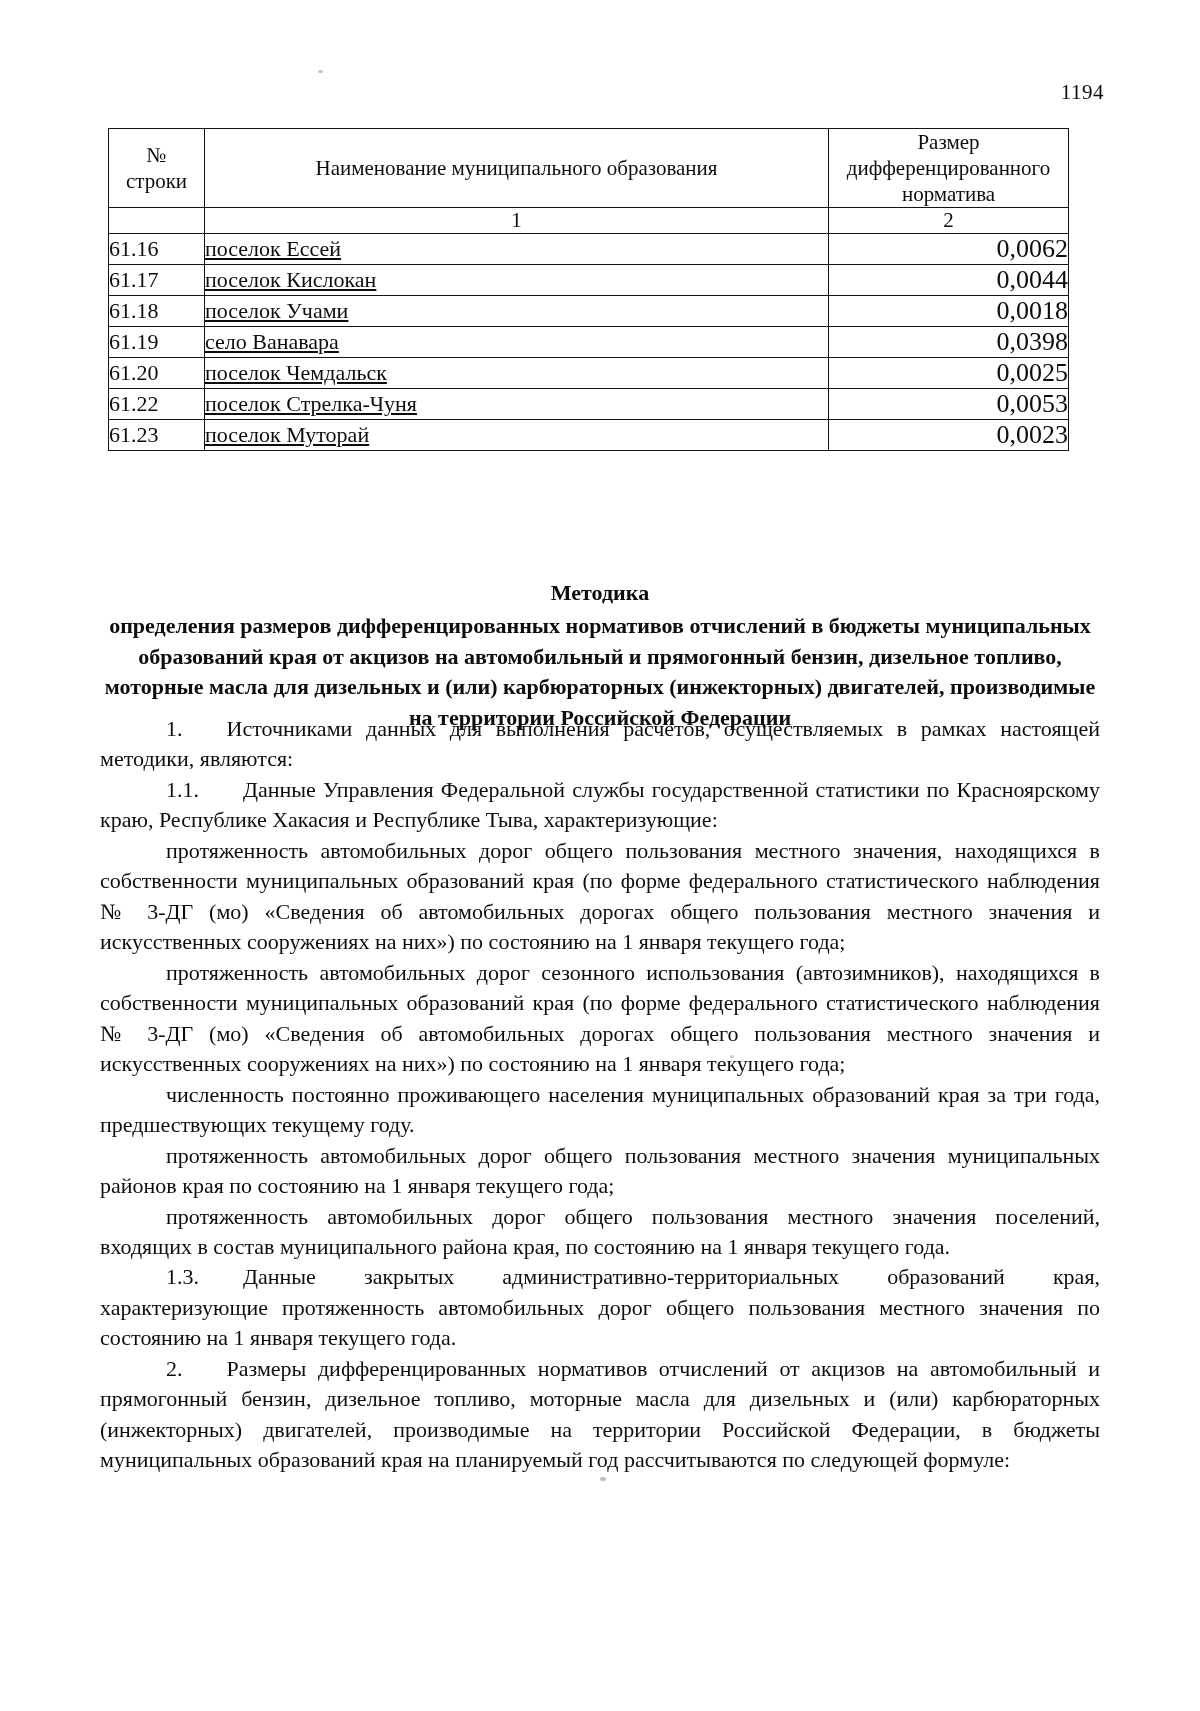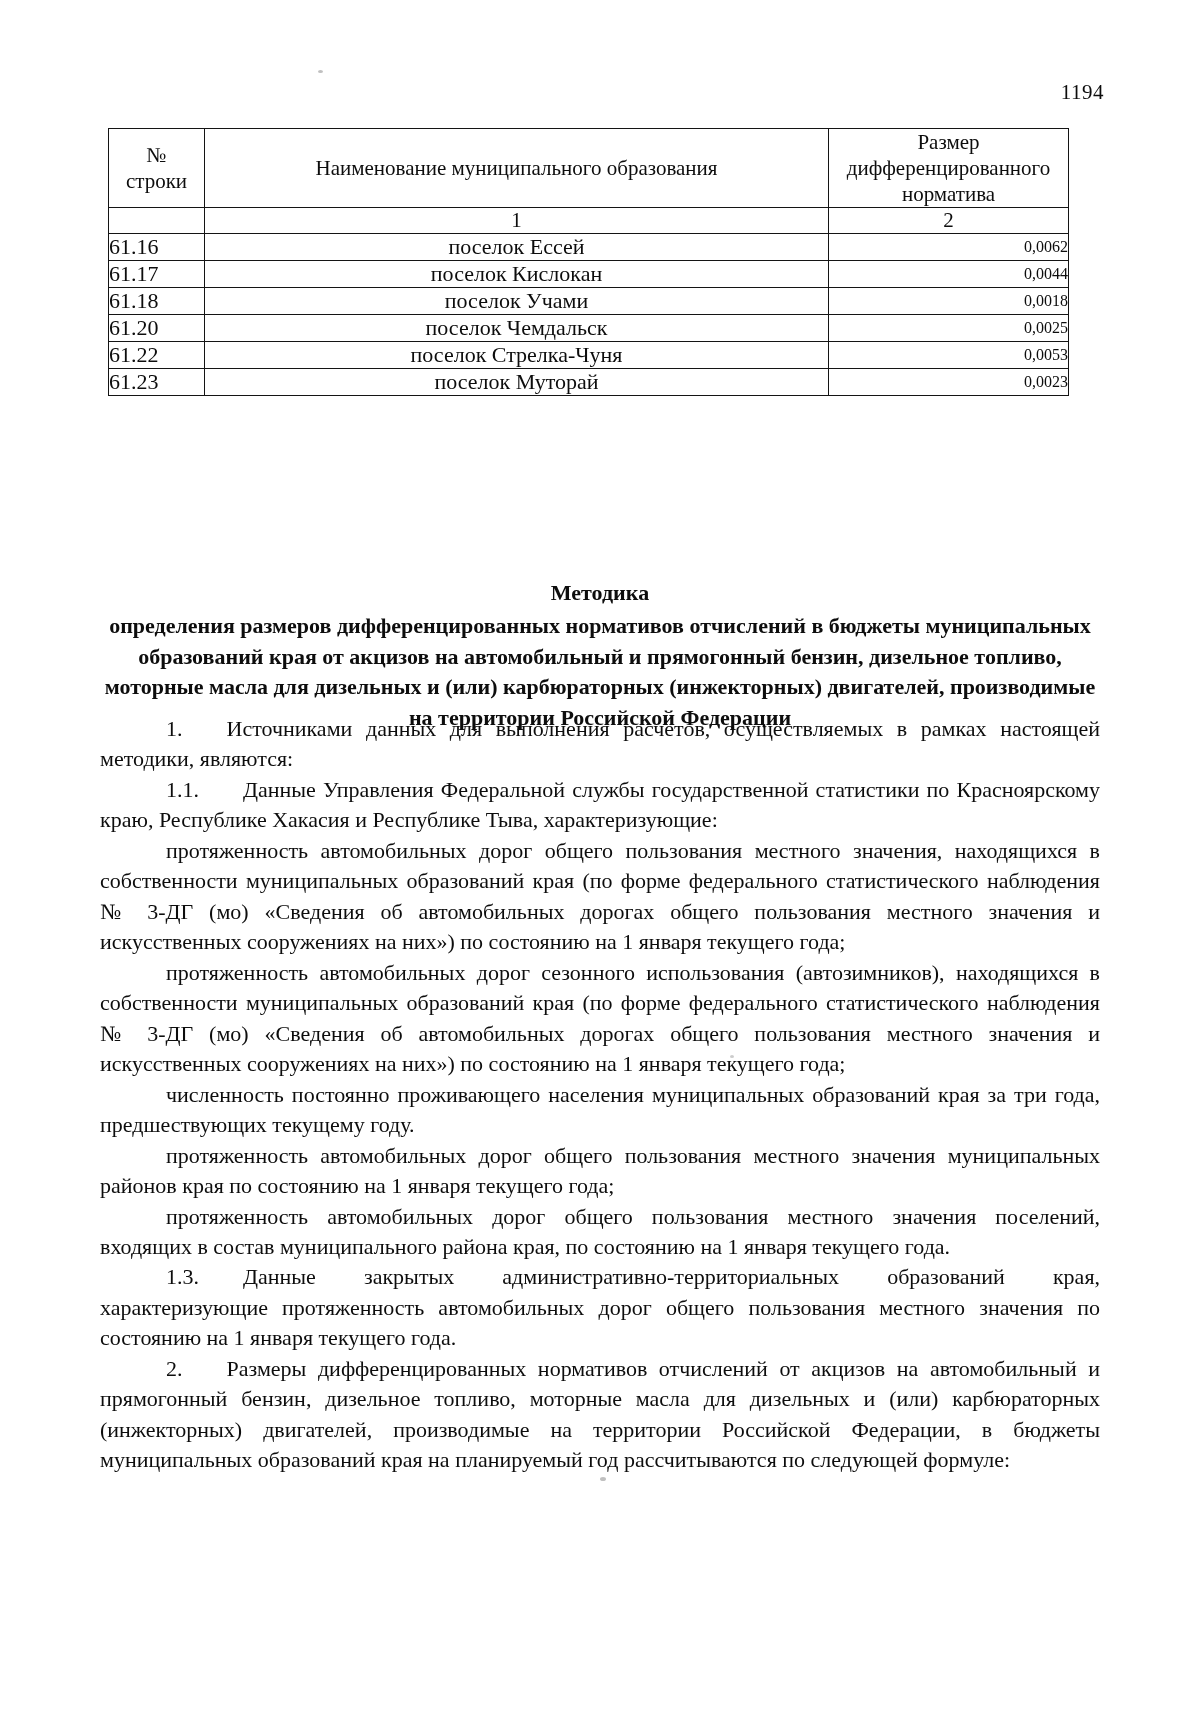--- a/index.html
+++ b/index.html
@@ -72,28 +72,29 @@
     text-align: center;
     padding: 4px 0 6px 0;
     font-size: 21px;
   }
 
   td.row-no {
     padding: 7px 0 9px 0;
     font-size: 22px;
   }
   td.row-name {
-    text-align: center;
+    text-align: left;
     padding: 7px 0 9px 10px;
     font-size: 22px;
+    text-decoration: underline;
   }
   td.row-value {
     text-align: right;
     padding: 7px 14px 9px 0;
-    font-size: 16px;
+    font-size: 26px;
   }
 
   
   .doc-title-block {
     position: absolute;
     top: 550px;
     left: 100px;
     width: 1000px;
     text-align: center;
     font-weight: bold;
@@ -178,20 +179,25 @@
           <td class="row-no">61.17</td>
           <td class="row-name">поселок Кислокан</td>
           <td class="row-value">0,0044</td>
         </tr>
         <tr>
           <td class="row-no">61.18</td>
           <td class="row-name">поселок Учами</td>
           <td class="row-value">0,0018</td>
         </tr>
         <tr>
+          <td class="row-no">61.19</td>
+          <td class="row-name">село Ванавара</td>
+          <td class="row-value">0,0398</td>
+        </tr>
+        <tr>
           <td class="row-no">61.20</td>
           <td class="row-name">поселок Чемдальск</td>
           <td class="row-value">0,0025</td>
         </tr>
         <tr>
           <td class="row-no">61.22</td>
           <td class="row-name">поселок Стрелка-Чуня</td>
           <td class="row-value">0,0053</td>
         </tr>
         <tr>

